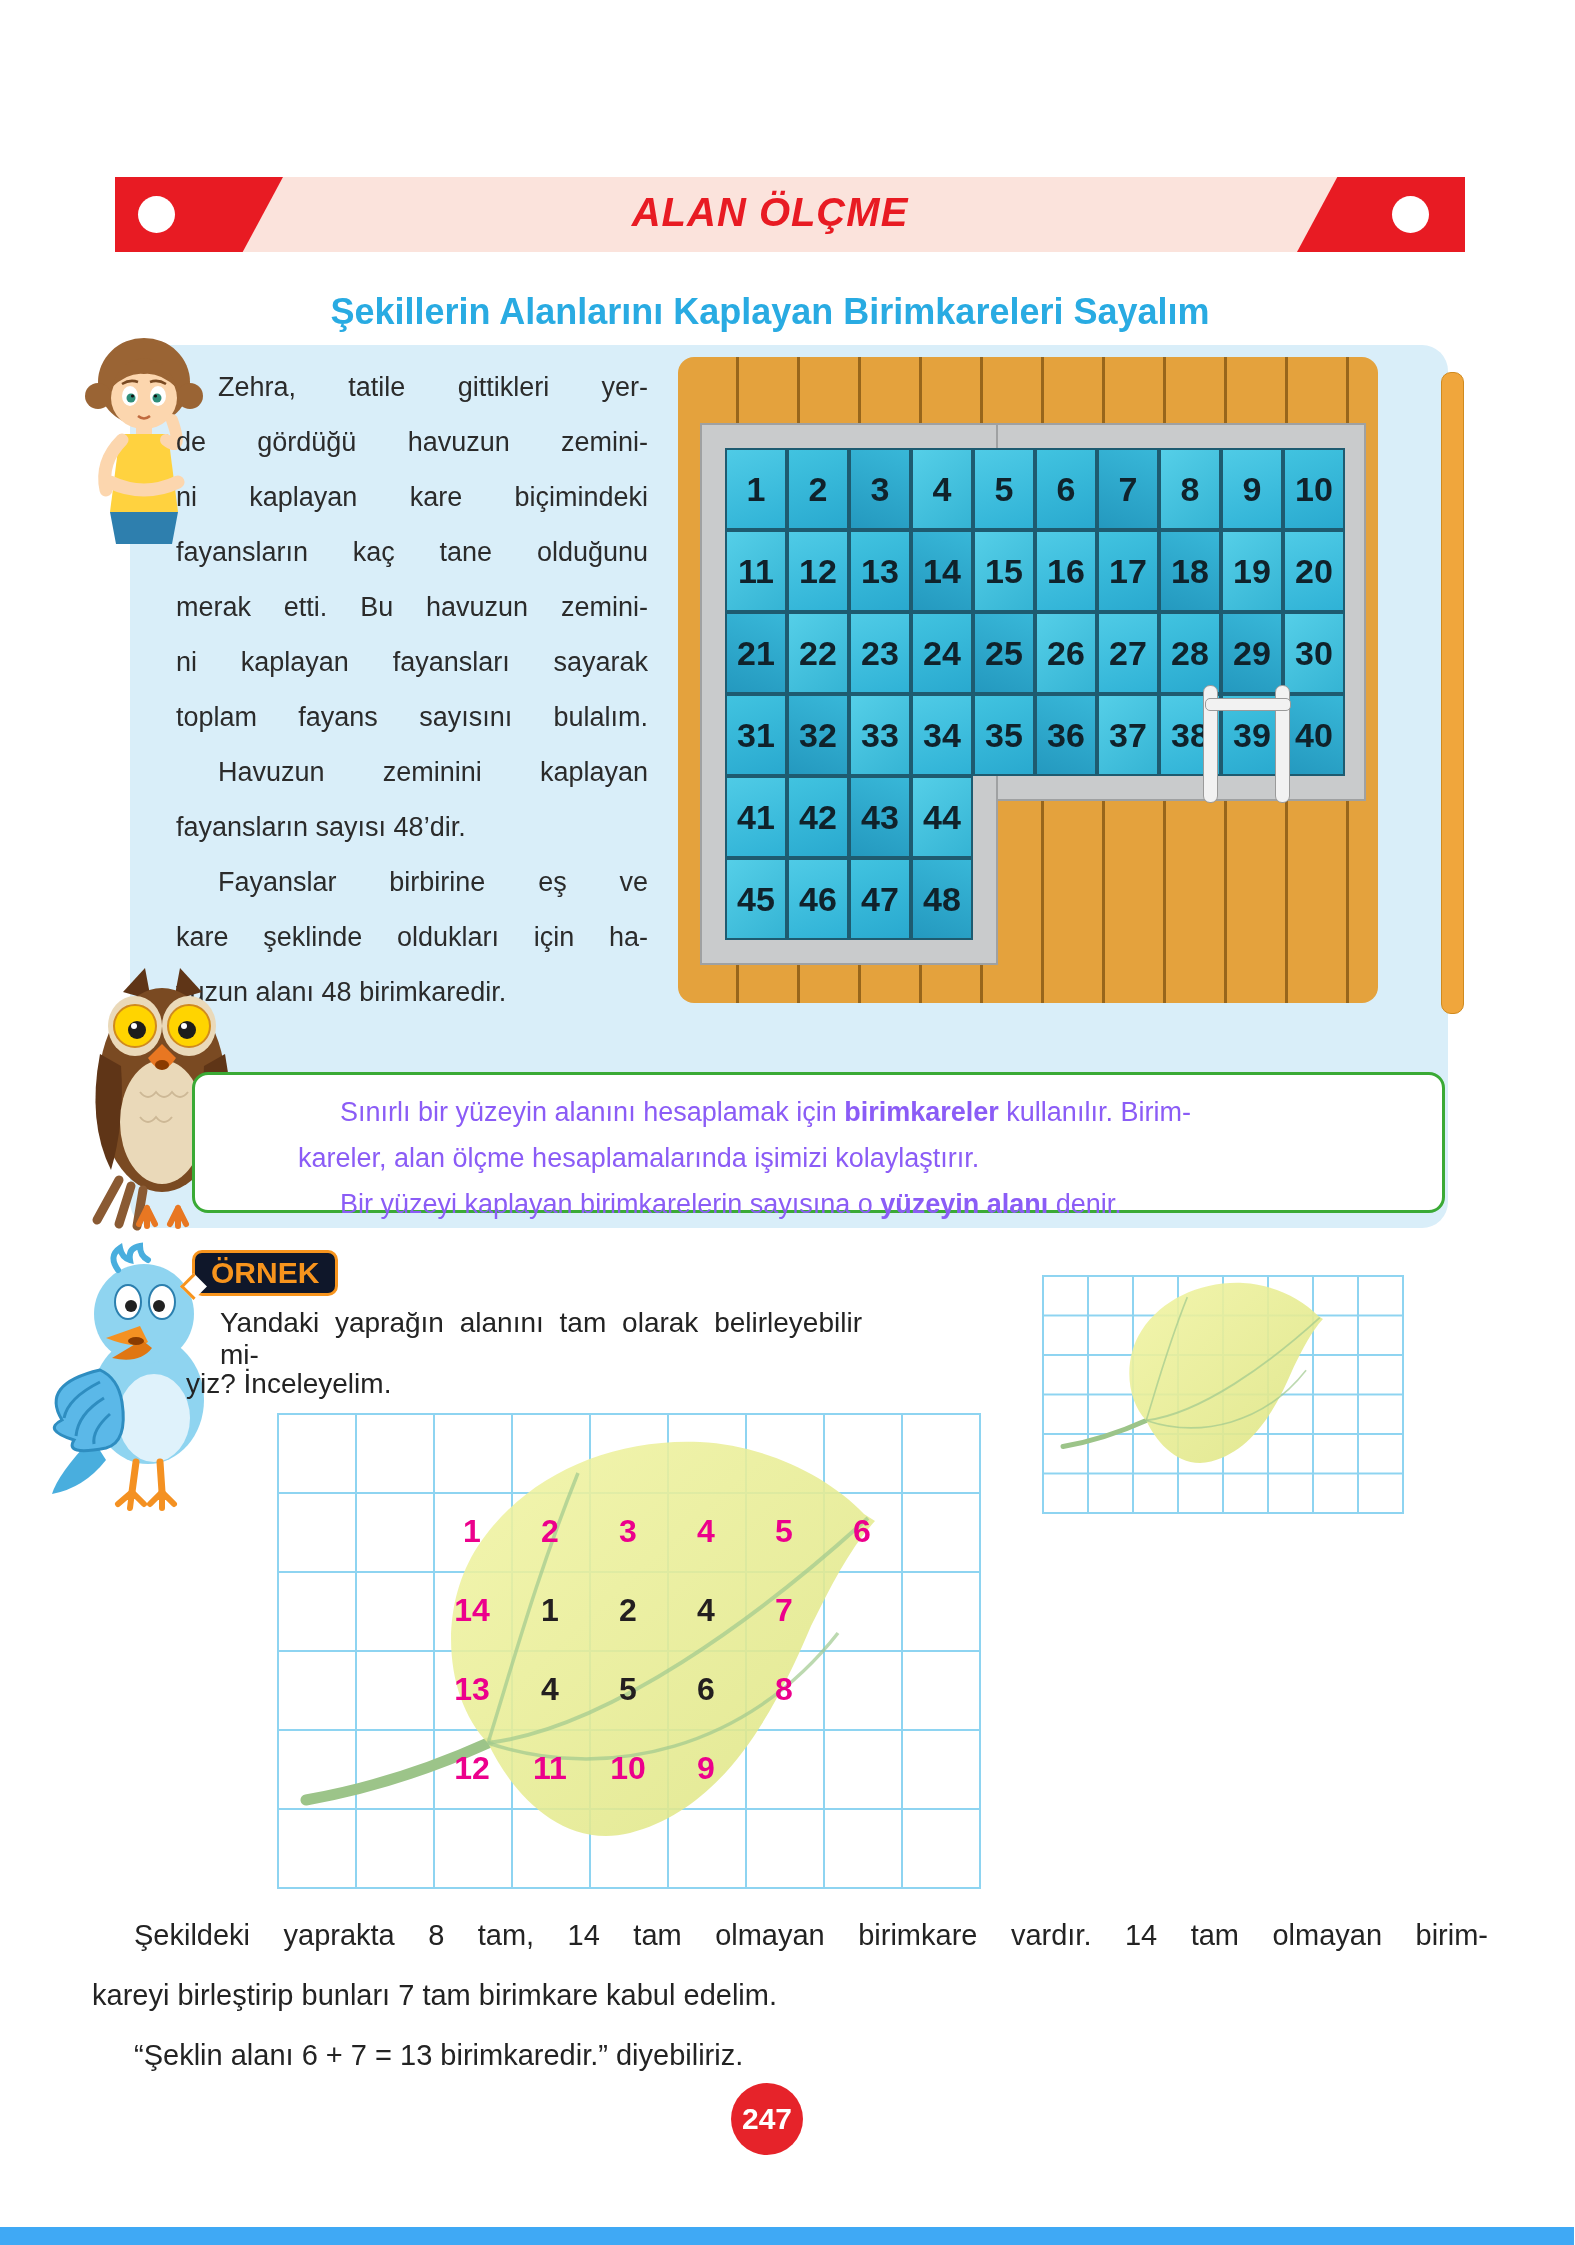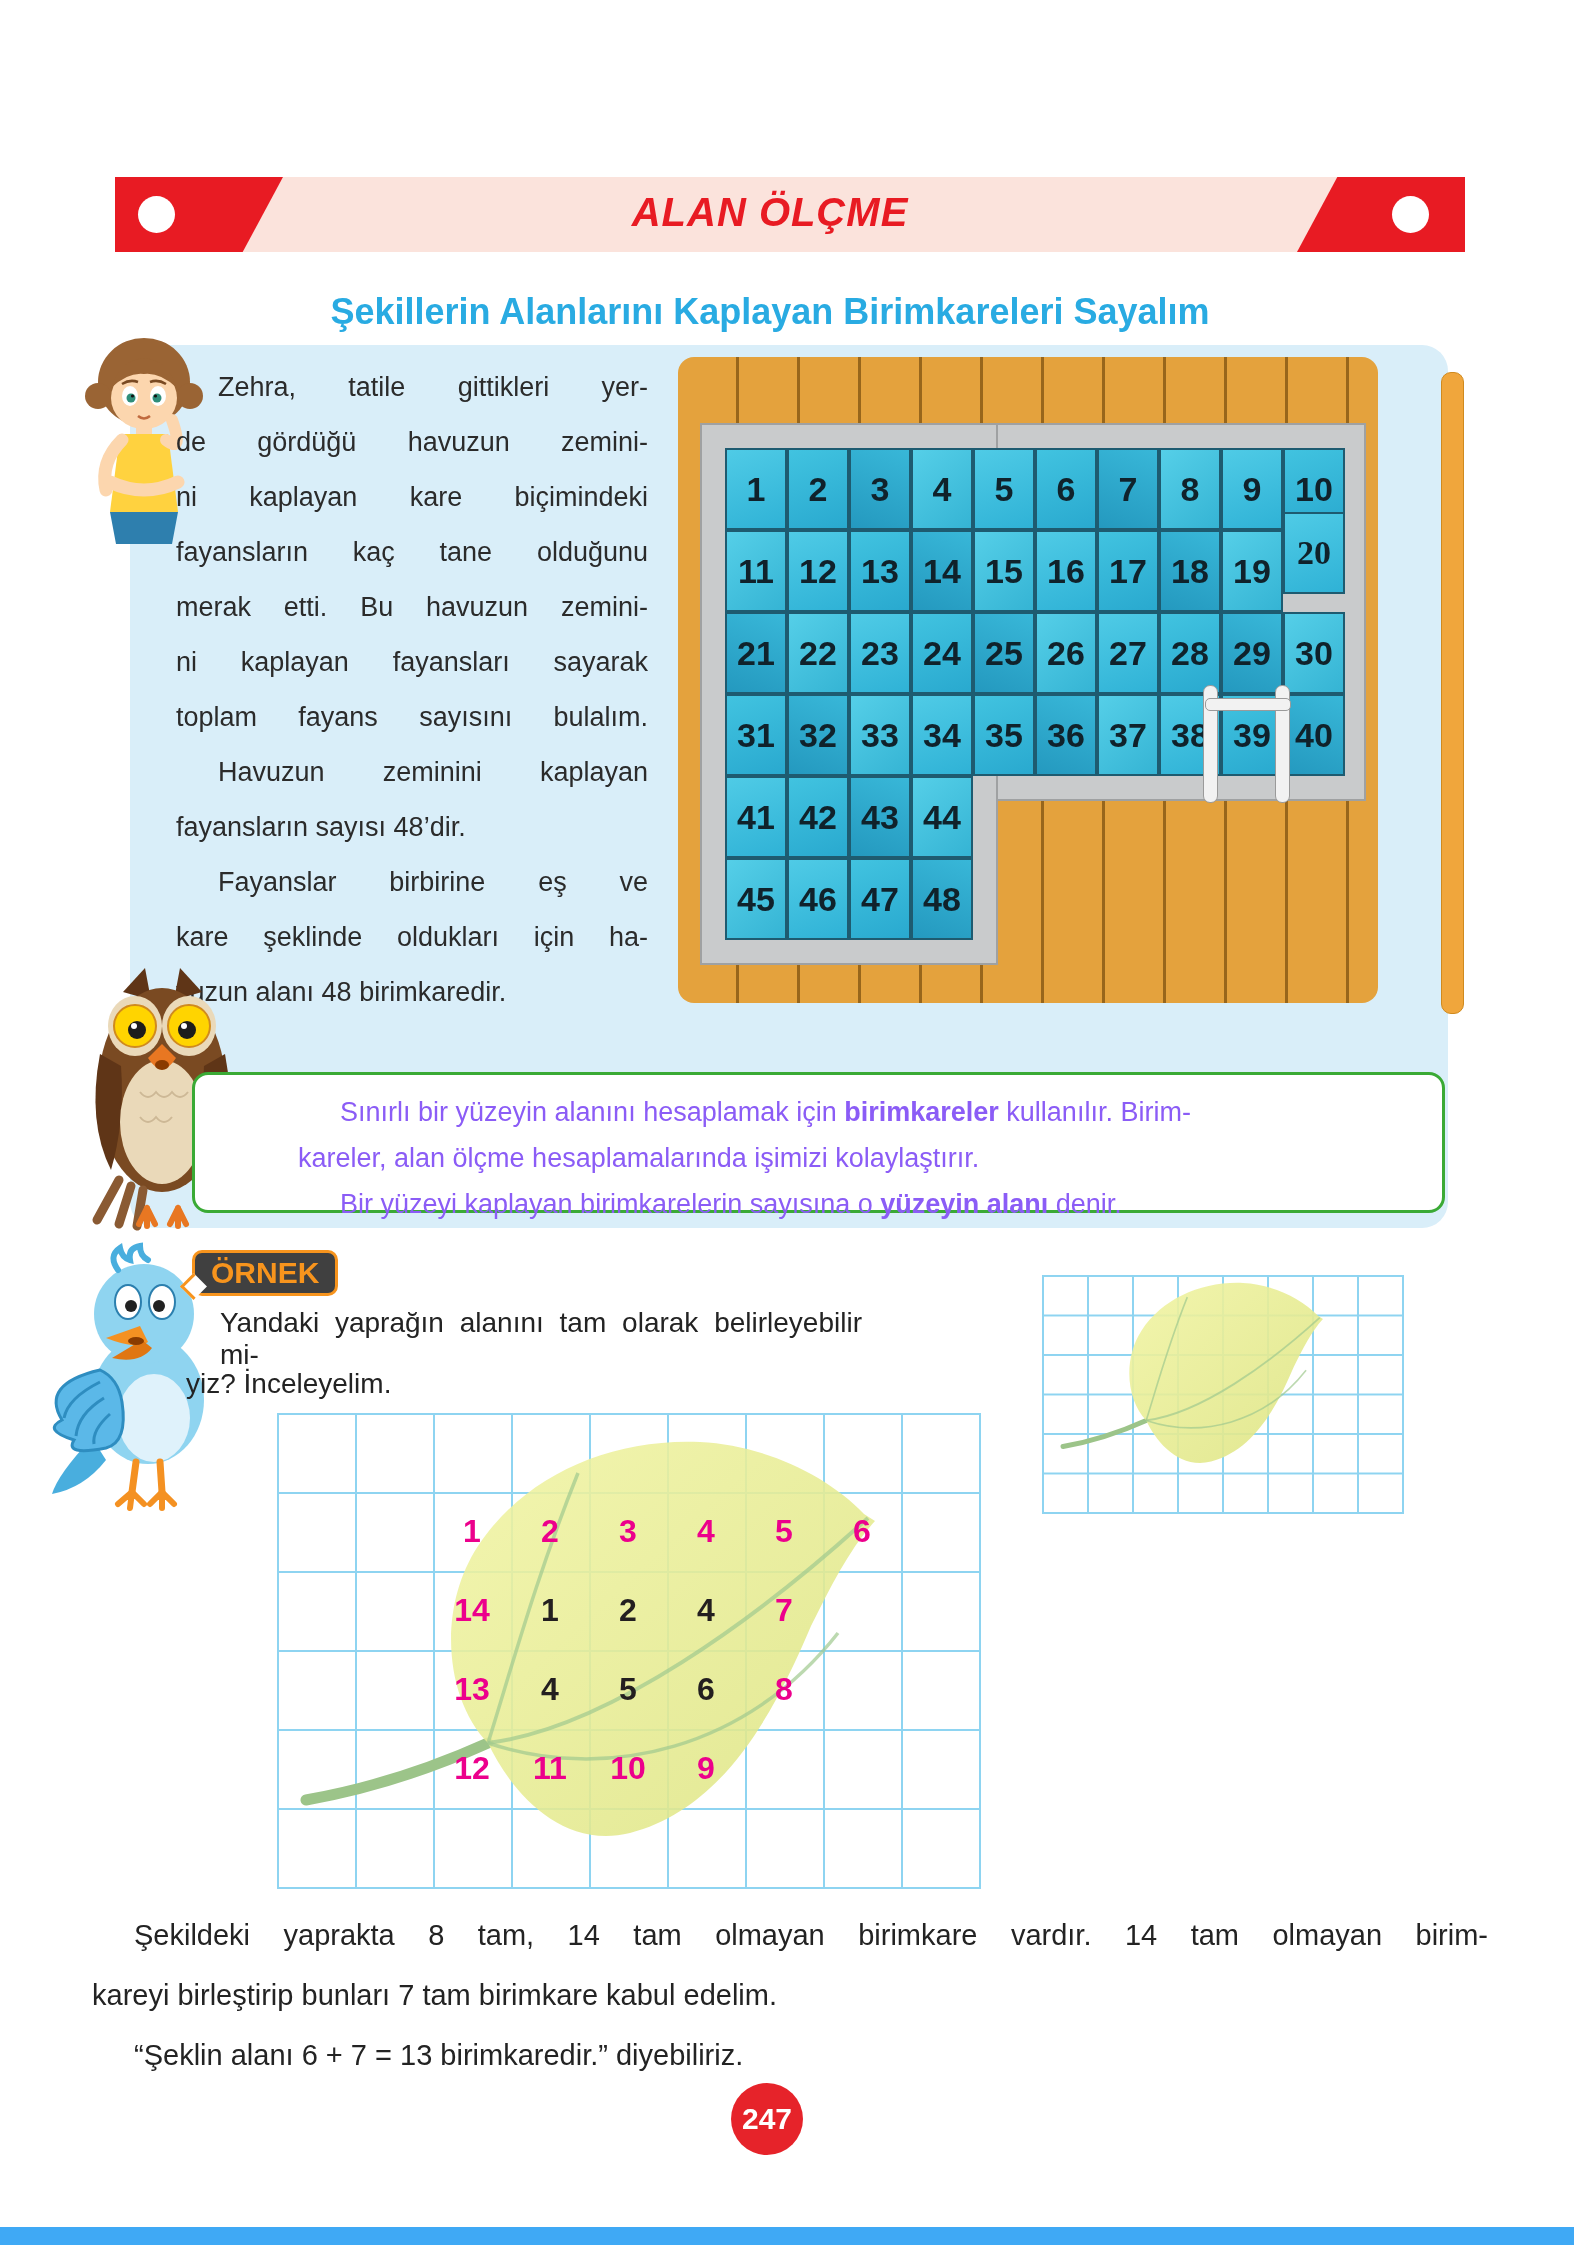--- a/index.html
+++ b/index.html
@@ -50,21 +50,21 @@
   .rail-bar{position:absolute;left:527px;top:341px;width:84px;height:11px;background:#f2f2f2;
             border:1px solid #9a9a9a;border-radius:5px;}
 
   
   .greenbox{position:absolute;left:192px;top:1072px;width:1253px;height:141px;background:#fff;
             border:3px solid #3aaa35;border-radius:16px;box-sizing:border-box;}
   .greenbox-inner{position:absolute;left:103px;top:14px;width:1075px;font-size:27px;line-height:46px;color:#8b5cf6;}
   .greenbox-inner b{font-weight:bold;}
 
   
-  .ornek{position:absolute;left:192px;top:1250px;background:#404040;border:3px solid #f7941d;border-radius:10px;
+  .ornek{position:absolute;left:192px;top:1250px;background:#0f172a;border:3px solid #f7941d;border-radius:10px;
          padding:3px 16px;font-size:30px;font-weight:bold;color:#f7941d;}
   .ornek:after{content:"";position:absolute;left:-11px;top:24px;width:16px;height:16px;background:#fff;
          border-left:3px solid #f7941d;border-bottom:3px solid #f7941d;transform:rotate(45deg);}
   .ex-line1{position:absolute;left:220px;top:1307px;width:642px;font-size:28px;color:#232323;
             text-align:justify;text-align-last:justify;}
   .ex-line2{position:absolute;left:186px;top:1368px;font-size:28px;color:#232323;}
 
   
   .bgrid{position:absolute;left:277px;top:1413px;width:702px;height:474px;
          background-image:linear-gradient(to right,#8ed4f1 2px,transparent 2px),
@@ -162,21 +162,21 @@
         <div class="tile sh1" style="left: 605px; top: 91px;">10</div>
         <div class="tile sh3" style="left: 47px; top: 173px;">11</div>
         <div class="tile sh0" style="left: 109px; top: 173px;">12</div>
         <div class="tile sh1" style="left: 171px; top: 173px;">13</div>
         <div class="tile sh2" style="left: 233px; top: 173px;">14</div>
         <div class="tile sh3" style="left: 295px; top: 173px;">15</div>
         <div class="tile sh0" style="left: 357px; top: 173px;">16</div>
         <div class="tile sh1" style="left: 419px; top: 173px;">17</div>
         <div class="tile sh2" style="left: 481px; top: 173px;">18</div>
         <div class="tile sh3" style="left: 543px; top: 173px;">19</div>
-        <div class="tile sh0" style="left: 605px; top: 155px; font-family: Liberation Serif, serif;">20</div>
+        <div class="tile sh0" style="left: 605px; top: 173px;">20</div>
         <div class="tile sh2" style="left: 47px; top: 255px;">21</div>
         <div class="tile sh3" style="left: 109px; top: 255px;">22</div>
         <div class="tile sh0" style="left: 171px; top: 255px;">23</div>
         <div class="tile sh1" style="left: 233px; top: 255px;">24</div>
         <div class="tile sh2" style="left: 295px; top: 255px;">25</div>
         <div class="tile sh3" style="left: 357px; top: 255px;">26</div>
         <div class="tile sh0" style="left: 419px; top: 255px;">27</div>
         <div class="tile sh1" style="left: 481px; top: 255px;">28</div>
         <div class="tile sh2" style="left: 543px; top: 255px;">29</div>
         <div class="tile sh3" style="left: 605px; top: 255px;">30</div>

